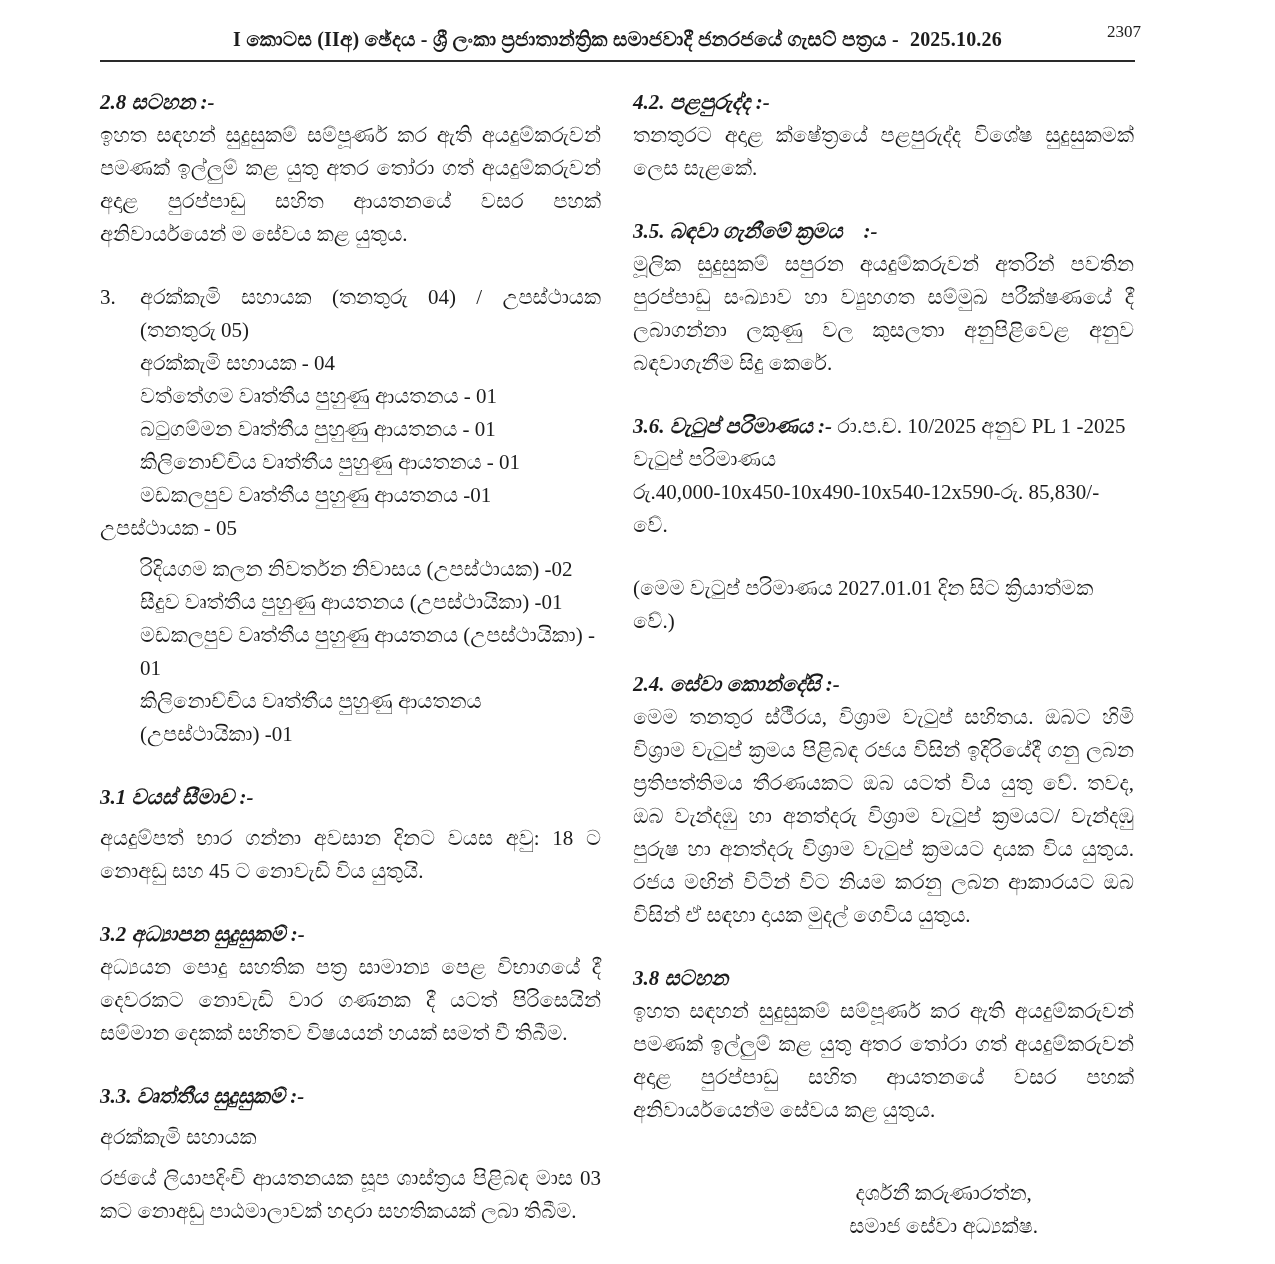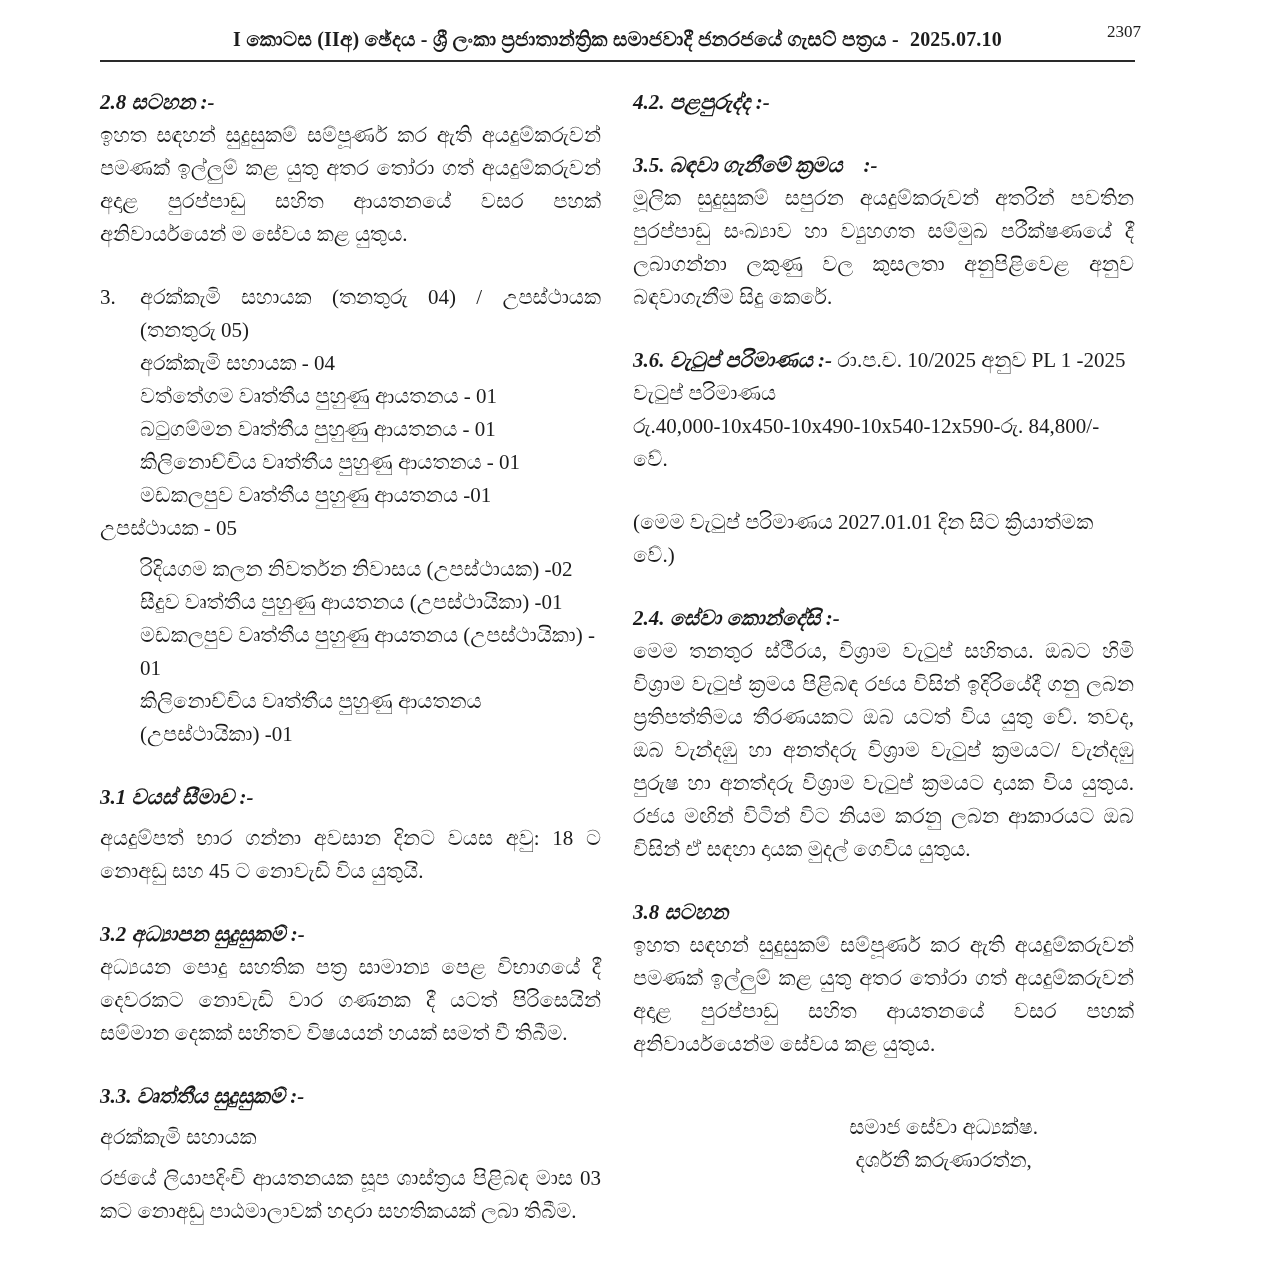--- a/index.html
+++ b/index.html
@@ -70,21 +70,21 @@
     text-align: center;
   }
 </style>
 </head>
 <body>
 
 <div class="content">
 
   <div class="header">
     <div class="header-title">
-      <span>I කොටස (IIඅ) ඡේදය - ශ්‍රී ලංකා ප්‍රජාතාන්ත්‍රික සමාජවාදී ජනරජයේ ගැසට් පත්‍රය - </span><span class="hdr-date">2025.07.10</span>
+      <span>I කොටස (IIඅ) ඡේදය - ශ්‍රී ලංකා ප්‍රජාතාන්ත්‍රික සමාජවාදී ජනරජයේ ගැසට් පත්‍රය - </span><span class="hdr-date">2025.10.26</span>
     </div>
     <div class="page-number">2307</div>
     <div class="header-rule"></div>
   </div>
 
   <div class="columns">
 
     <div class="col">
 
       <div class="sec-heading">2.8 සටහන :-</div>
@@ -120,36 +120,37 @@
       <div class="sec-heading gap-md">3.3. වෘත්තීය සුදුසුකම් :-</div>
 
       <div class="line gap-sm">අරක්කැමි සහායක</div>
       <p class="just gap-sm">රජයේ ලියාපදිංචි ආයතනයක සූප ශාස්ත්‍රය පිළිබඳ මාස 03 කට නොඅඩු පාඨමාලාවක් හදාරා සහතිකයක් ලබා තිබීම.</p>
 
     </div>
 
     <div class="col">
 
       <div class="sec-heading">4.2. පළපුරුද්ද :-</div>
+      <p class="just">තනතුරට අදාළ ක්ෂේත්‍රයේ පළපුරුද්ද විශේෂ සුදුසුකමක් ලෙස සැළකේ.</p>
 
       <div class="sec-heading gap-md">3.5. බඳවා ගැනීමේ ක්‍රමය    :-</div>
       <p class="just">මූලික සුදුසුකම් සපුරන අයදුම්කරුවන් අතරින් පවතින පුරප්පාඩු සංඛ්‍යාව හා ව්‍යුහගත සම්මුඛ පරීක්ෂණයේ දී ලබාගන්නා ලකුණු වල කුසලතා අනුපිළිවෙළ අනුව බඳවාගැනීම සිදු කෙරේ.</p>
 
       <p class="just gap-md"><span class="sec-heading" style="display:inline">3.6. වැටුප් පරිමාණය :-</span><span> රා.ප.ච. 10/2025 අනුව PL 1  -2025</span></p>
       <div class="line salary-line">වැටුප් පරිමාණය</div>
-      <div class="line salary-line">රු.40,000-10x450-10x490-10x540-12x590-රු. 84,800/- වේ.</div>
+      <div class="line salary-line">රු.40,000-10x450-10x490-10x540-12x590-රු. 85,830/- වේ.</div>
 
       <div class="line gap-md">(මෙම වැටුප් පරිමාණය 2027.01.01 දින සිට ක්‍රියාත්මක වේ.)</div>
 
       <div class="sec-heading gap-md">2.4. සේවා කොන්දේසි :-</div>
       <p class="just">මෙම තනතුර ස්ථීරය, විශ්‍රාම වැටුප් සහිතය. ඔබට හිමි විශ්‍රාම වැටුප් ක්‍රමය පිළිබඳ රජය විසින් ඉදිරියේදී ගනු ලබන ප්‍රතිපත්තිමය තීරණයකට ඔබ යටත් විය යුතු වේ. තවද, ඔබ වැන්දඹු හා අනත්දරු විශ්‍රාම වැටුප් ක්‍රමයට/ වැන්දඹු පුරුෂ හා අනත්දරු විශ්‍රාම වැටුප් ක්‍රමයට දායක විය යුතුය. රජය මඟින් විටින් විට නියම කරනු ලබන ආකාරයට ඔබ විසින් ඒ සඳහා දායක මුදල් ගෙවිය යුතුය.</p>
 
       <div class="sec-heading gap-md">3.8 සටහන</div>
       <p class="just">ඉහත සඳහන් සුදුසුකම් සම්පූර්ණ කර ඇති අයදුම්කරුවන් පමණක් ඉල්ලුම් කළ යුතු අතර තෝරා ගත් අයදුම්කරුවන් අදාළ පුරප්පාඩු සහිත ආයතනයේ වසර පහක් අනිවාර්යයෙන්ම සේවය කළ යුතුය.</p>
 
       <div class="sig-block">
+        <div class="line">දර්ශනී කරුණාරත්න,</div>
         <div class="line">සමාජ සේවා අධ්‍යක්ෂ.</div>
-        <div class="line">දර්ශනී කරුණාරත්න,</div>
       </div>
 
     </div>
   </div>
 </div>
 
 </body></html>

